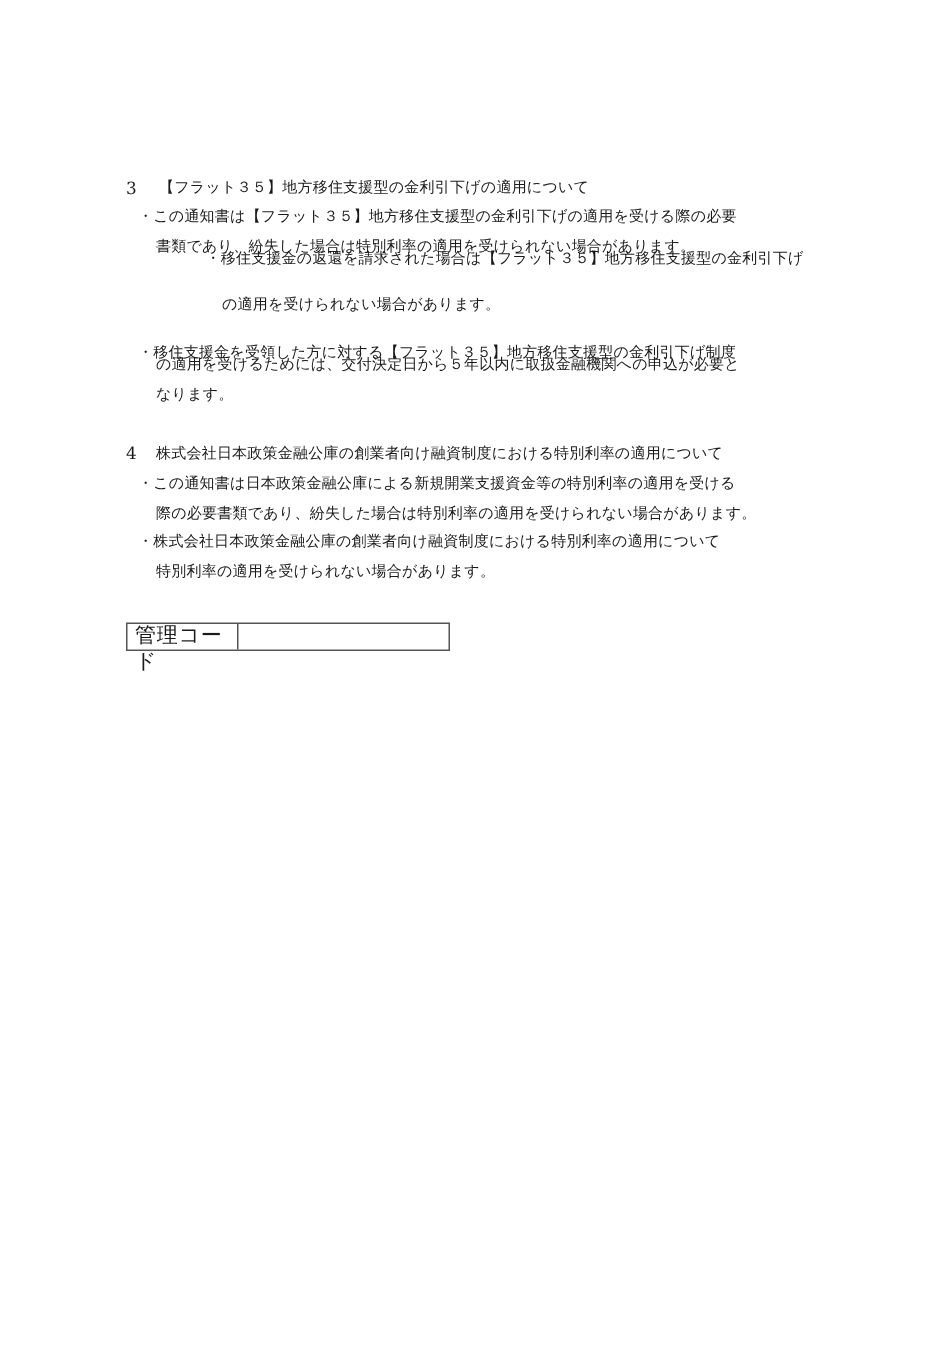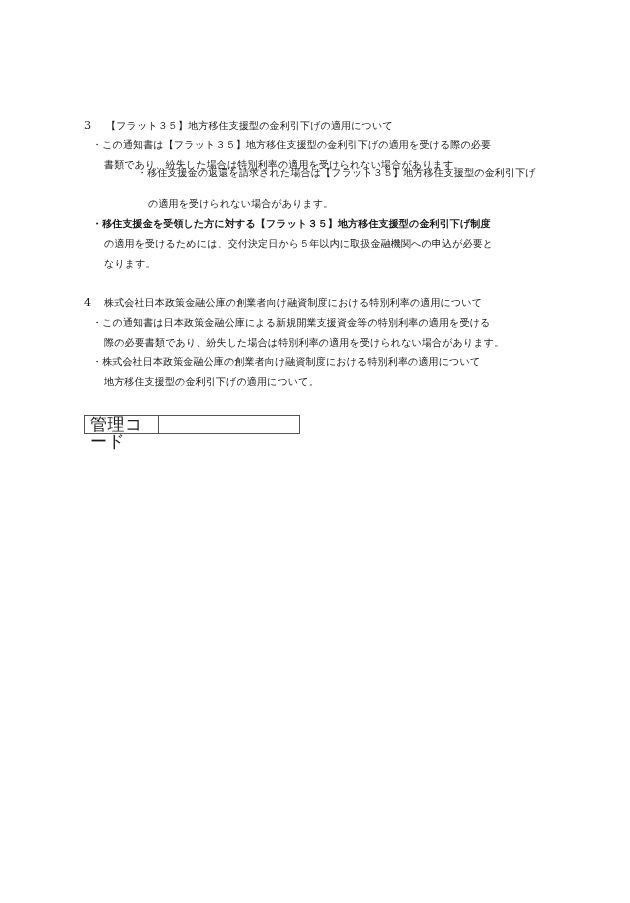--- a/index.html
+++ b/index.html
@@ -38,21 +38,21 @@
       top: 415px;
       width: 216px;
       height: 19px;
       border: 1px solid #555;
       display: flex;
       box-sizing: border-box;
     }
     .mgmt-label {
       width: 74px;
       border-right: 1px solid #555;
-      font-size: 17px;
+      font-size: 14px;
       line-height: 17px;
       padding-left: 5px;
       box-sizing: border-box;
       letter-spacing: 0.5px;
     }
     .mgmt-value {
       flex: 1;
     }
   </style>
 </head>
@@ -63,34 +63,34 @@
   <div>
     <span class="sec-num" style="left:84px; top:118px;">3</span>
     <span class="line" style="left:106px; top:118px;">【フラット３５】地方移住支援型の金利引下げの適用について</span>
 
     <span class="line" style="left:92px; top:137px;">・この通知書は【フラット３５】地方移住支援型の金利引下げの適用を受ける際の必要</span>
     <span class="line" style="left:104px; top:157px;">書類であり、紛失した場合は特別利率の適用を受けられない場合があります。</span>
 
     <span class="line" style="left:92px; top:165px;margin-left:45px;">・移住支援金の返還を請求された場合は【フラット３５】地方移住支援型の金利引下げ</span>
     <span class="line" style="left:104px; top:196px;margin-left:44px;">の適用を受けられない場合があります。</span>
 
-    <span class="line" style="left:92px; top:216px;font-weight:bold;">・移住支援金を受領した方に対する【フラット３５】地方移住支援型の金利引下げ制度</span>
+    <span class="line" style="left:92px; top:228px;">・移住支援金を受領した方に対する【フラット３５】地方移住支援型の金利引下げ制度</span>
     <span class="line" style="left:104px; top:236px;font-family:Liberation Serif, serif;">の適用を受けるためには、交付決定日から５年以内に取扱金融機関への申込が必要と</span>
     <span class="line" style="left:104px; top:256px;text-align:center;">なります。</span>
   </div>
 
   <div>
     <span class="sec-num" style="left:84px; top:295px;">4</span>
     <span class="line" style="left:104px; top:295px;text-align:center;">株式会社日本政策金融公庫の創業者向け融資制度における特別利率の適用について</span>
 
     <span class="line" style="left:92px; top:315px;">・この通知書は日本政策金融公庫による新規開業支援資金等の特別利率の適用を受ける</span>
     <span class="line" style="left:104px; top:335px;">際の必要書類であり、紛失した場合は特別利率の適用を受けられない場合があります。</span>
 
     <span class="line" style="left:92px; top:354px;">・株式会社日本政策金融公庫の創業者向け融資制度における特別利率の適用について</span>
-    <span class="line" style="left:104px; top:374px;">地方移住支援型の金利引下げの適用について。</span>
+    <span class="line" style="left:104px; top:374px;">特別利率の適用を受けられない場合があります。</span>
   </div>
 
   <div class="mgmt-table">
     <div class="mgmt-label">管理コード</div>
     <div class="mgmt-value"></div>
   </div>
 
 </div>
 
 </body></html>

